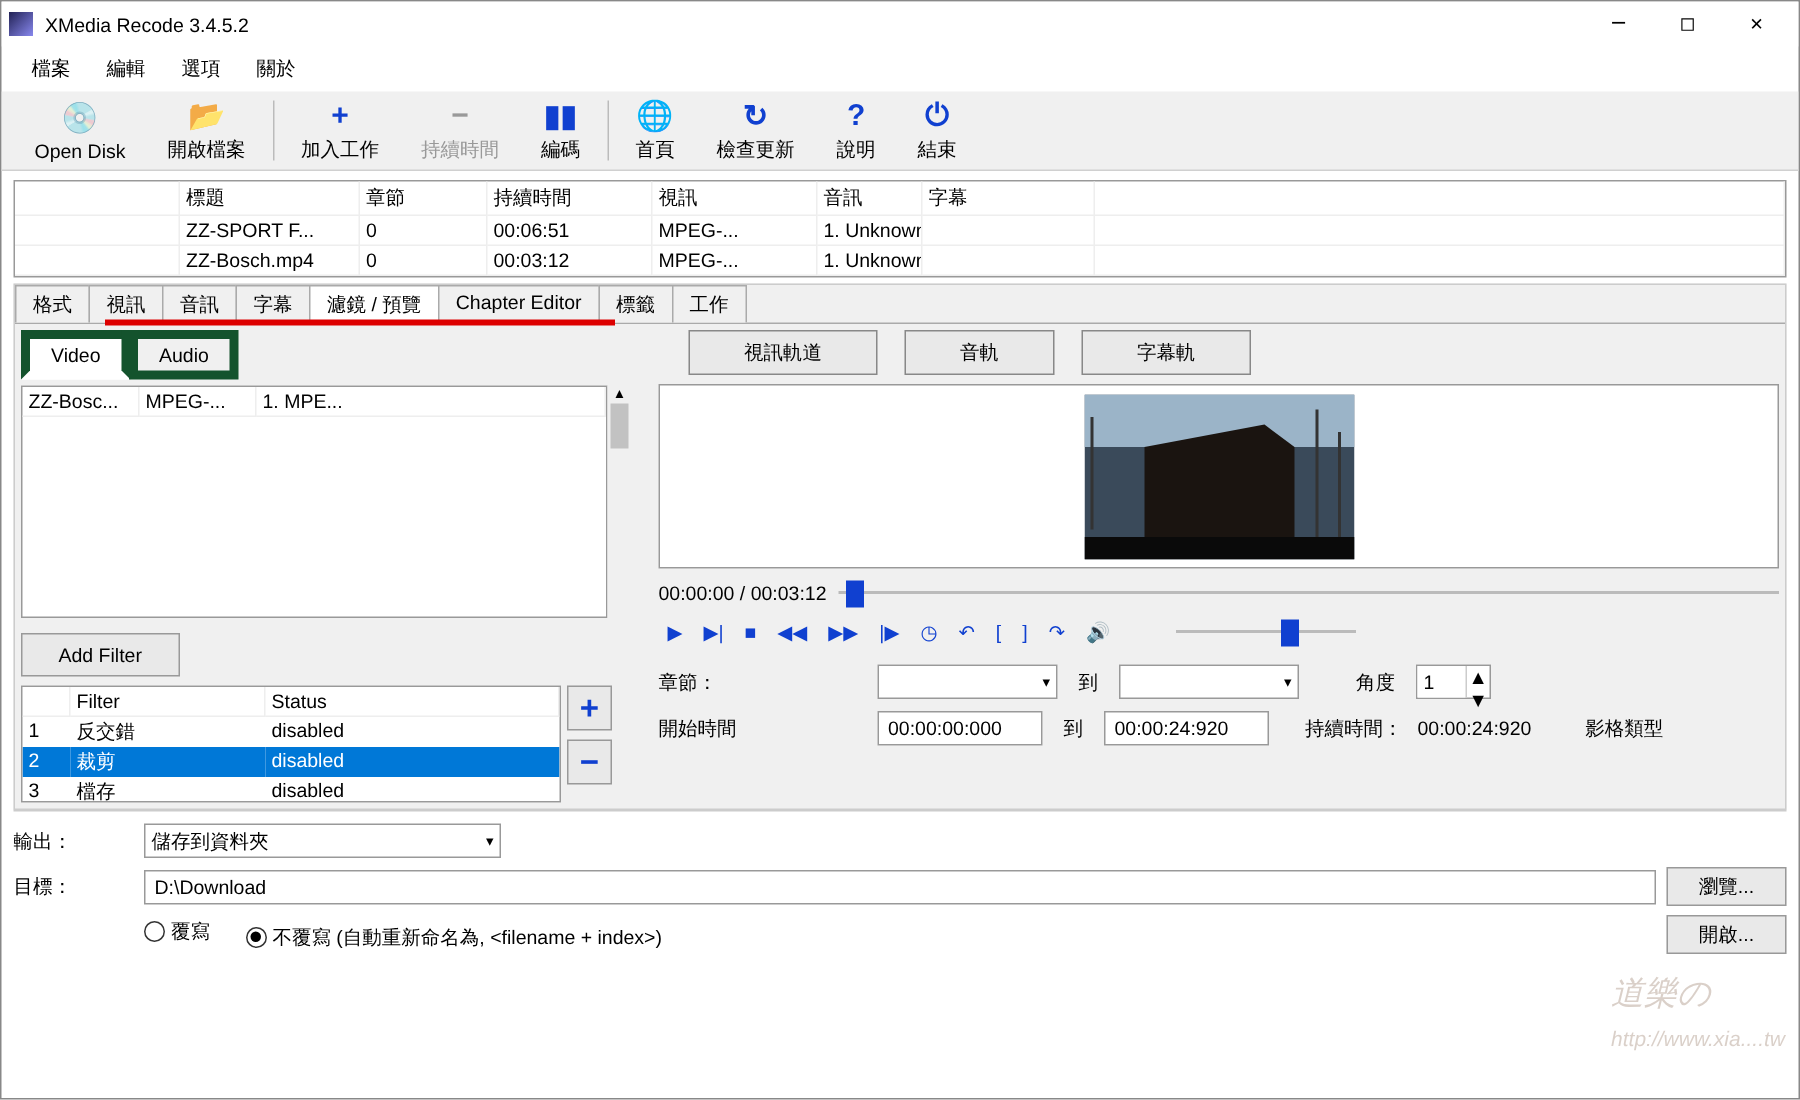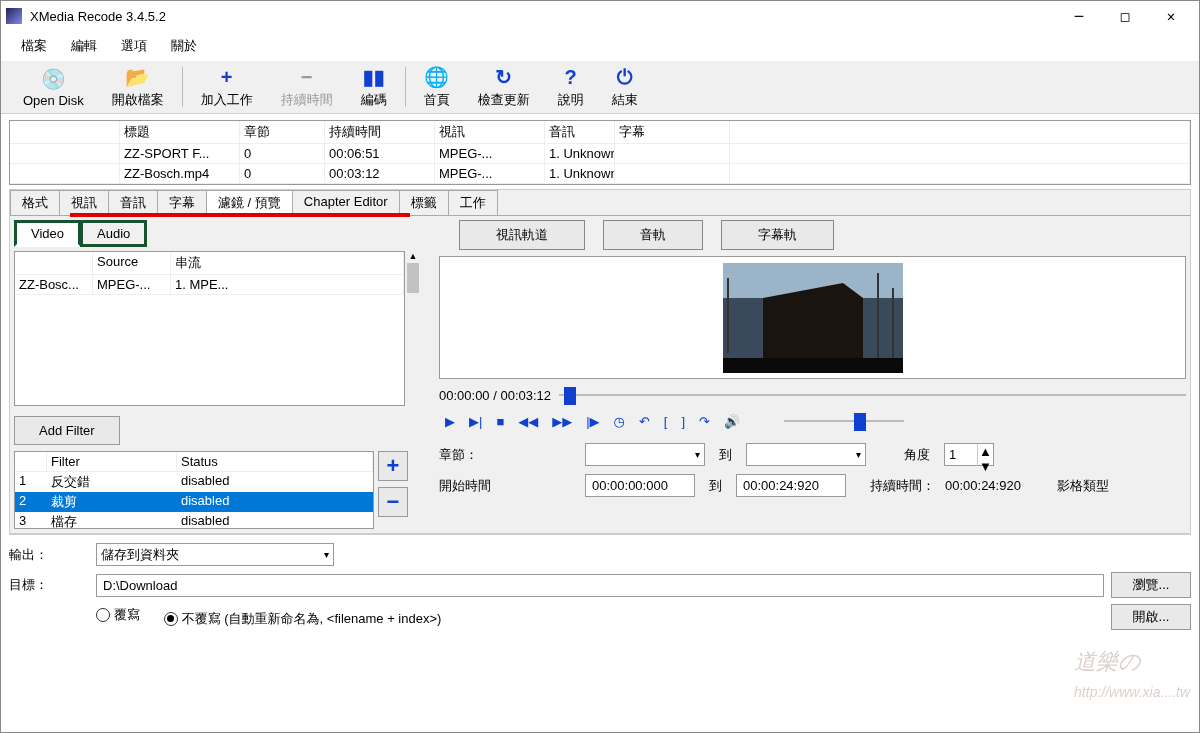--- a/index.html
+++ b/index.html
@@ -25,21 +25,21 @@
 
 .tabs-area { margin: 2px 8px 0 8px; background: #f0f0f0; border: 1px solid #ccc; }
 .main-tabs { display: flex; border-bottom: 1px solid #aaa; position: relative; }
 .main-tabs .tab { padding: 3px 11px; border: 1px solid #aaa; border-bottom: none; background: #f0f0f0; margin-right: -1px; position: relative; }
 .main-tabs .tab.active { background: #fff; }
 .red-underline { position: absolute; height: 4px; background: #d00; bottom: -2px; left: 60px; width: 340px; }
 
 .content { display: flex; padding: 0; }
 .leftcol { width: 425px; padding: 4px; display: flex; flex-direction: column; }
 .subtabs { display: flex; margin-bottom: 4px; }
-.subtabs .subtab { padding: 3px 14px; border: 3px solid #14532d; background: #f0f0f0; margin-right: -1px; }
+.subtabs .subtab { padding: 3px 14px; border: 6px solid #14532d; background: #f0f0f0; margin-right: -1px; }
 .subtabs .subtab.active { background: #fff; border-bottom-color: #fff; }
 .srcbox { width: 391px; border: 1px solid #999; background: #fff; height: 155px; }
 .srchead, .srcrow { display: grid; grid-template-columns: 78px 78px 1fr; }
 .srchead div, .srcrow div { padding: 2px 4px; border-right: 1px solid #eee; border-bottom: 1px solid #eee; white-space: nowrap; overflow: hidden; }
 
 .btnrow { display: flex; gap: 10px; margin: 10px 0 6px 0; }
 .btn { padding: 6px 24px; border: 1px solid #999; background: #e9e9e9; }
 .btn.disabled { color: #999; }
 
 .filterbox { display: flex; gap: 4px; align-items: flex-start; }
@@ -195,25 +195,20 @@
 
   <div class="content">
 
     <div class="leftcol">
       <div class="subtabs">
         <div class="subtab active">Video</div>
         <div class="subtab">Audio</div>
       </div>
       <div style="display:flex">
         <div class="srcbox">
-          <div class="srchead">
-            <div></div>
-            <div>Source</div>
-            <div>串流</div>
-          </div>
           <div class="srcrow">
             <div>ZZ-Bosc...</div>
               <div>MPEG-...</div>
               <div>1. MPE...</div>
           </div>
         </div>
         <div class="scrollbar" style="height:155px">
             <div style="text-align:center;font-size:9px">▲</div>
             <div class="thumb"></div>
           </div>

